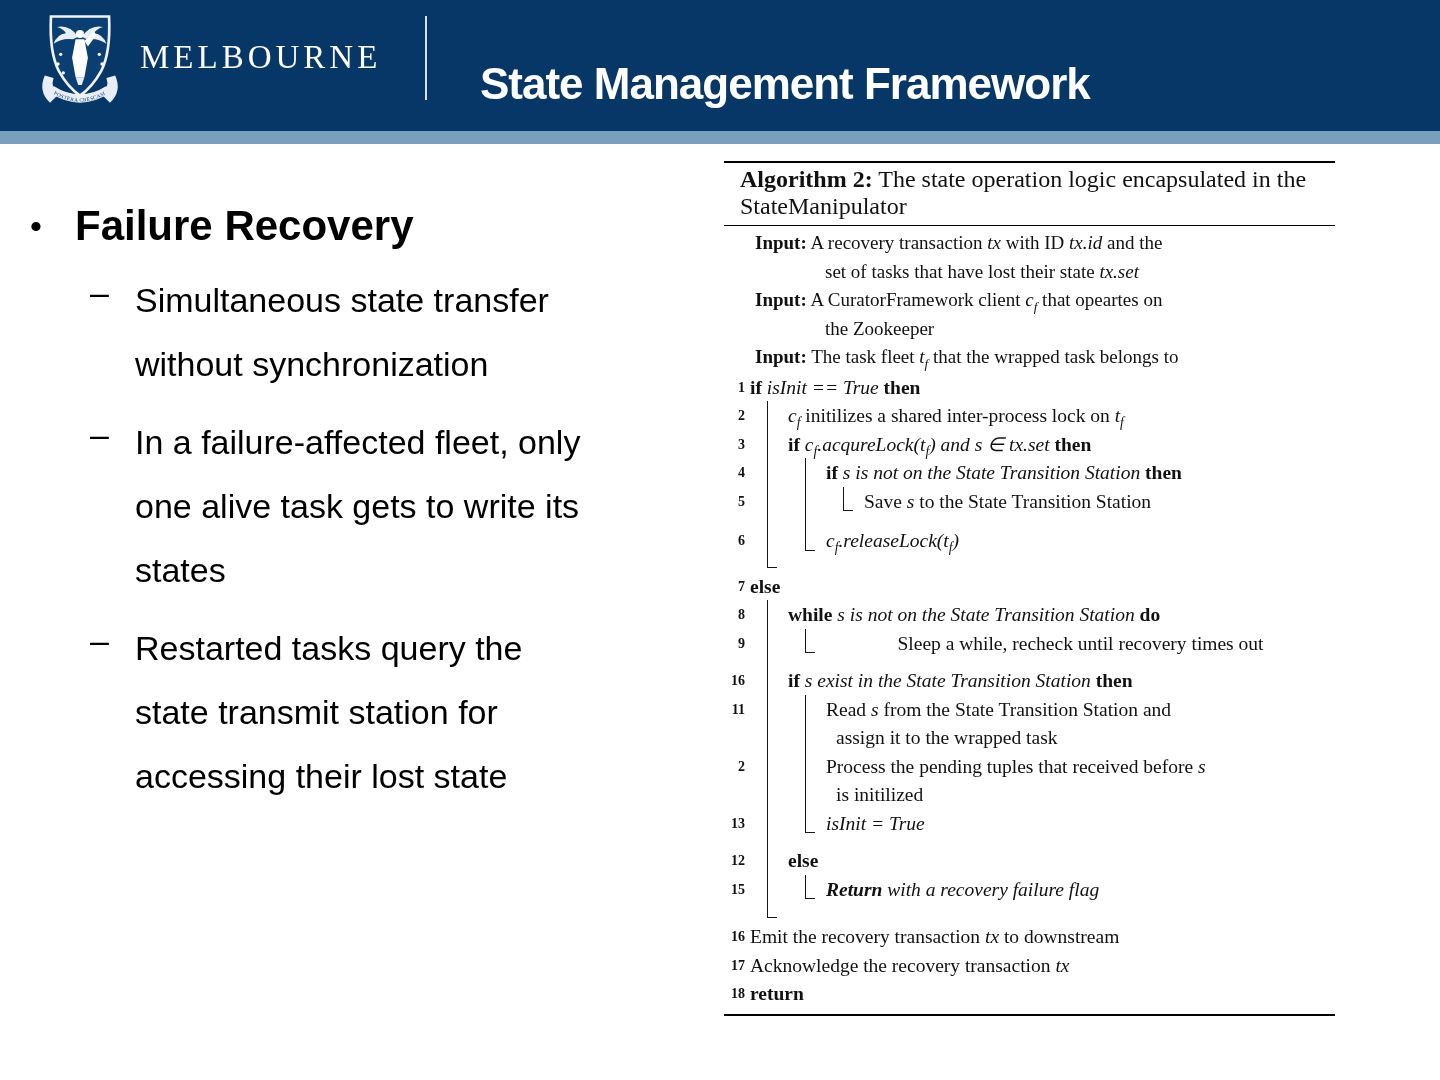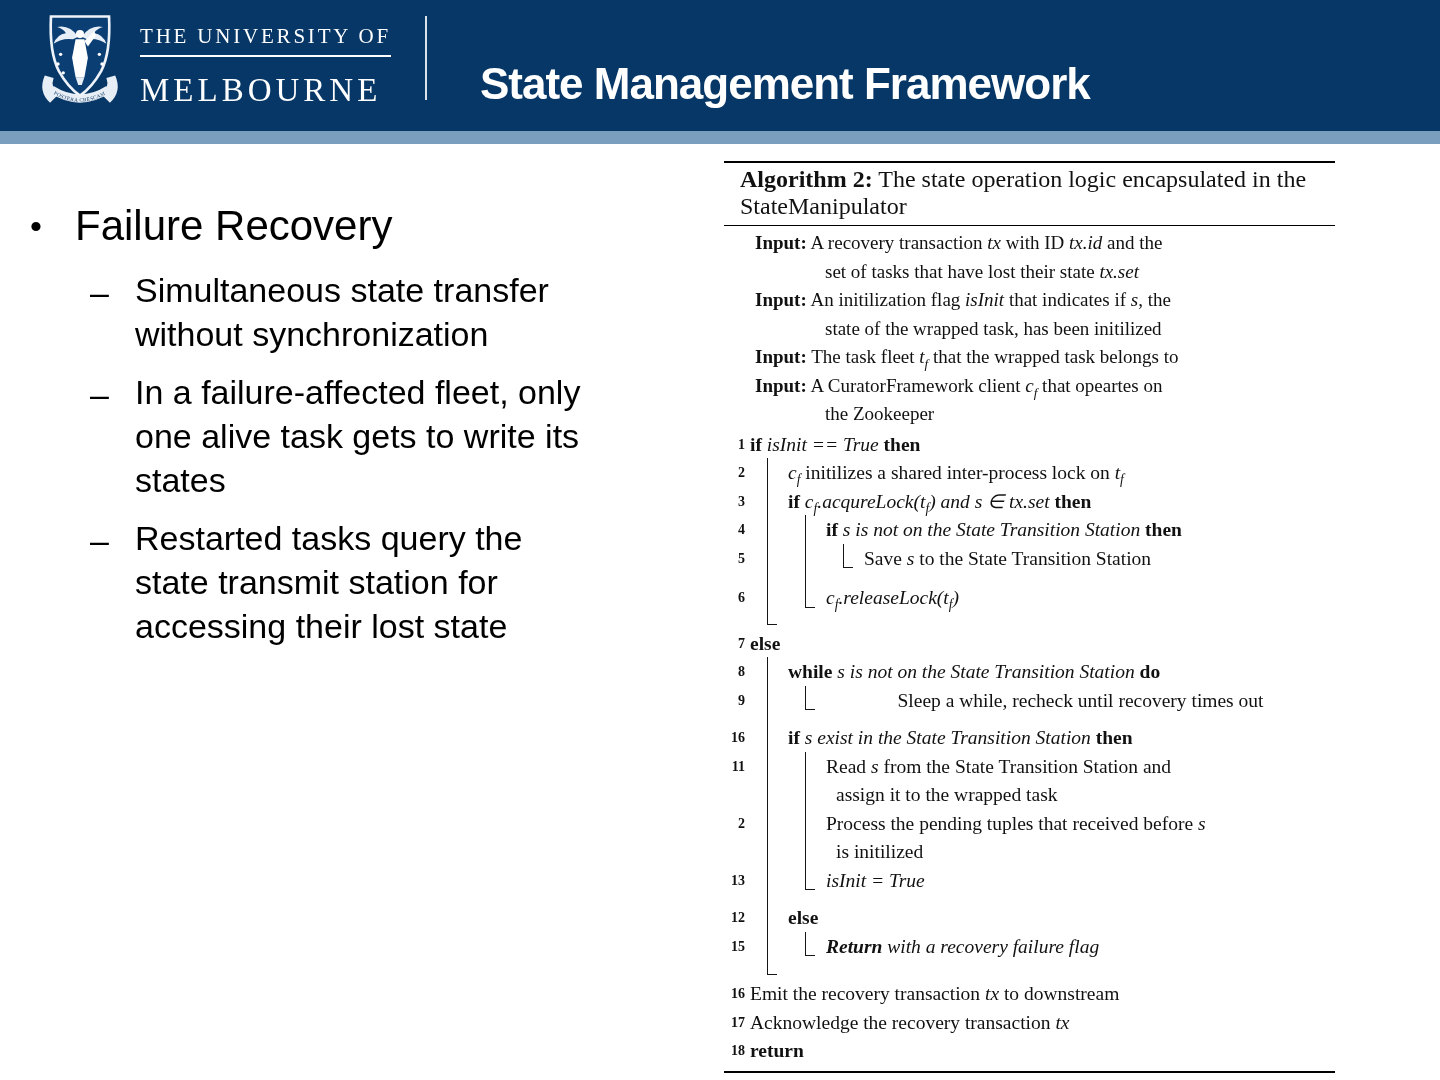--- a/index.html
+++ b/index.html
@@ -15,25 +15,25 @@
   .uni-line2 { font-size:33px; letter-spacing:4px; margin-top:15px; white-space:nowrap; }
   .header-divider { position:absolute; left:425px; top:16px; width:2px; height:84px; background:rgba(255,255,255,0.85); }
   .slide-title { position:absolute; left:480px; top:0; height:167px; display:flex; align-items:center;
                  color:#ffffff; font-size:44px; font-weight:bold; letter-spacing:-1px; white-space:nowrap; }
   .accent-strip { width:100%; height:13px; background:#7a9ebd; }
 
   
   .bullets { position:absolute; left:28px; top:202px; width:660px; color:#000; }
   .heading-row { display:flex; align-items:flex-start; line-height:48px; }
   .bullet-dot { width:47px; font-size:34px; padding-left:2px; }
-  .section-heading { font-size:42px; font-weight:normal; line-height:48px; font-family:"Liberation Sans", sans-serif;text-align:center; }
+  .section-heading { font-size:42px; font-weight:bold; line-height:48px; font-family:"Liberation Sans", sans-serif;text-align:center; }
   .sub-list { margin-top:18px; padding-left:62px; }
   .sub-item { display:flex; margin-bottom:14px; }
   .dash-marker { width:45px; font-size:34px; line-height:48px; flex:none; }
-  .item-text { font-size:34px; line-height:44px; }
+  .item-text { font-size:34px; line-height:64px; }
 
   
   .algo { position:absolute; left:724px; top:161px; width:611px; font-family:"Liberation Serif", serif; color:#111; }
   .rule-top    { border-top:2.5px solid #000; }
   .rule-mid    { border-top:1.5px solid #000; }
   .rule-bottom { border-top:2.5px solid #000; margin-top:5px; }
   .algo-caption { font-size:24px; line-height:27px; padding:3px 4px 5px 16px; }
   .algo-inputs { padding-top:3px; }
   .algo-input { font-size:19px; line-height:28.5px; padding-left:101px; text-indent:-70px; }
   .algo-body { padding-top:2px; }
@@ -70,21 +70,20 @@
         <path d="M45 31 H55 L59 52 L55 74 H45 L41 52 Z" fill="#ffffff"></path>
         <path d="M55 33 L66 22 L68.5 26 L59 39 Z" fill="#ffffff"></path>
         <path d="M45 74 H55 L52 83 H48 Z" fill="#e8eef6"></path>
         <circle cx="28" cy="48" r="1.9" fill="#ffffff"></circle>
         <circle cx="25" cy="59" r="1.9" fill="#ffffff"></circle>
         <circle cx="31" cy="69" r="1.9" fill="#ffffff"></circle>
         <circle cx="72" cy="48" r="1.9" fill="#ffffff"></circle>
         <circle cx="75" cy="59" r="1.9" fill="#ffffff"></circle>
       </svg>
       <div class="logo-text">
-        <div class="uni-line1">THE UNIVERSITY OF</div>
         <div class="uni-line2">MELBOURNE</div>
       </div>
     </div>
     <div class="header-divider"></div>
     <h1 class="slide-title">State Management Framework</h1>
   </header>
   <div class="accent-strip" style="background: rgb(122, 158, 189);"></div>
 
   <section class="bullets">
     <div class="heading-row">
@@ -106,23 +105,22 @@
         </div>
       </div>
   </section>
 
   <section class="algo">
     <div class="rule-top"></div>
     <div class="algo-caption"><b>Algorithm 2:</b> The state operation logic encapsulated in the<br>StateManipulator</div>
     <div class="rule-mid"></div>
     <div class="algo-inputs">
         <div class="algo-input"><b>Input:</b> A recovery transaction <i>tx</i> with ID <i>tx.id</i> and the<br>set of tasks that have lost their state <i>tx.set</i></div>
-        <div class="algo-input"><b>Input:</b> An initilization flag <i>isInit</i> that indicates if <i>s</i>, the<br>state of the wrapped task, has been initilized</div>
+        <div class="algo-input"><b>Input:</b> A CuratorFramework client <i>c<sub>f</sub></i> that opeartes on<br>the Zookeeper</div>
         <div class="algo-input"><b>Input:</b> The task fleet <i>t<sub>f</sub></i> that the wrapped task belongs to</div>
-        <div class="algo-input"><b>Input:</b> A CuratorFramework client <i>c<sub>f</sub></i> that opeartes on<br>the Zookeeper</div>
       </div>
     <div class="algo-body">
         <div class="algo-row">
           <span class="lnum">1</span>
           <span class="ltext" style="padding-left: 36px;"><b>if</b> <i>isInit == True</i> <b>then</b></span>
         </div>
         <div class="algo-row">
           <span class="lnum">2</span>
           <span class="guide" style="left: 43px;"></span>
           <span class="ltext" style="padding-left: 74px;"><i>c<sub>f</sub></i> initilizes a shared inter-process lock on <i>t<sub>f</sub></i></span>

